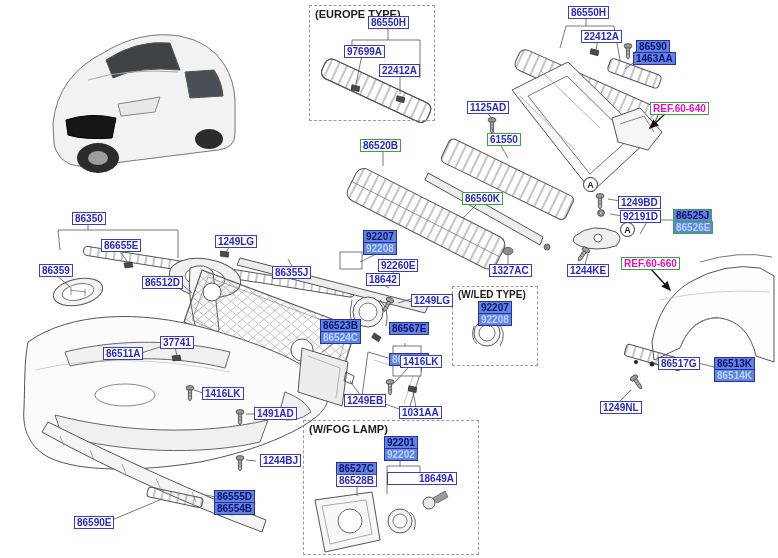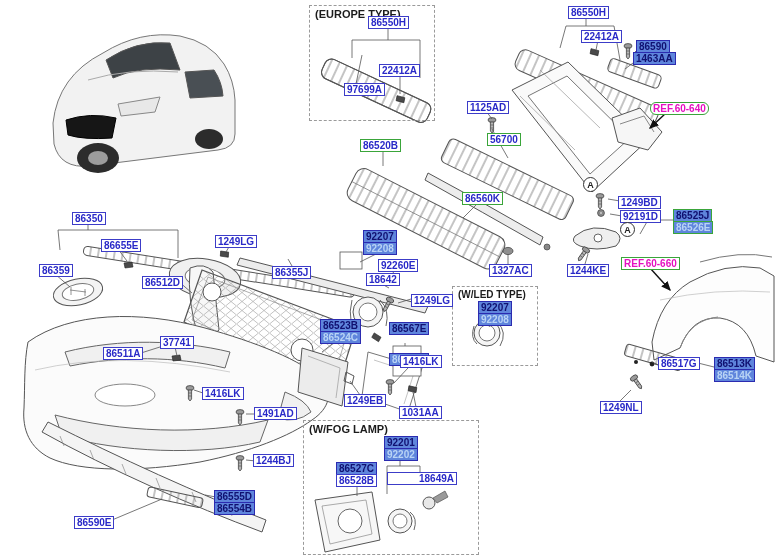--- a/index.html
+++ b/index.html
@@ -258,29 +258,29 @@
   </div>
   <div class="dashed-box" style="left:452px;top:286px;width:84px;height:78px">
     <span class="box-title" style="font-size:10px">(W/LED TYPE)</span>
   </div>
   <div class="dashed-box" style="left:303px;top:420px;width:174px;height:133px">
     <span class="box-title">(W/FOG LAMP)</span>
   </div>
 
   <div id="label-layer">
       <div class="lb " style="left: 368px; top: 16px;">86550H</div>
-      <div class="lb " style="left: 344px; top: 45px; margin-top: 38px;">97699A</div>
+      <div class="lb " style="left: 344px; top: 45px;">97699A</div>
       <div class="lb " style="left: 379px; top: 64px;">22412A</div>
       <div class="lb " style="left: 568px; top: 6px;">86550H</div>
       <div class="lb " style="left: 581px; top: 30px;">22412A</div>
       <div class="lb hl" style="left: 636px; top: 40px;">86590</div>
       <div class="lb hl" style="left: 633px; top: 52px;">1463AA</div>
-      <div class="lb ref" style="left: 650px; top: 102px; border-radius: 6px;">REF.60-640</div>
+      <div class="lb ref" style="left: 650px; top: 102px;">REF.60-640</div>
       <div class="lb " style="left: 467px; top: 101px;">1125AD</div>
-      <div class="lb green" style="left: 487px; top: 133px;">56700</div>
+      <div class="lb green" style="left: 487px; top: 133px;">61550</div>
       <div class="lb green" style="left: 360px; top: 139px;">86520B</div>
       <div class="lb green" style="left: 462px; top: 192px;">86560K</div>
       <div class="lb " style="left: 618px; top: 196px;">1249BD</div>
       <div class="lb " style="left: 620px; top: 210px;">92191D</div>
       <div class="lb hlg" style="left: 673px; top: 209px;">86525J</div>
       <div class="lb hlg2" style="left: 673px; top: 221px;">86526E</div>
       <div class="lb " style="left: 567px; top: 264px;">1244KE</div>
       <div class="lb ref" style="left: 621px; top: 257px;">REF.60-660</div>
       <div class="lb " style="left: 489px; top: 264px;">1327AC</div>
       <div class="lb " style="left: 72px; top: 212px;">86350</div>
@@ -300,21 +300,21 @@
       <div class="lb hl2" style="left: 320px; top: 331px;">86524C</div>
       <div class="lb hl" style="left: 389px; top: 322px; text-align: center;">86567E</div>
       <div class="lb hl2" style="left: 389px; top: 353px;">86568E</div>
       <div class="lb " style="left: 400px; top: 355px;">1416LK</div>
       <div class="lb " style="left: 160px; top: 336px;">37741</div>
       <div class="lb " style="left: 103px; top: 347px;">86511A</div>
       <div class="lb " style="left: 202px; top: 387px;">1416LK</div>
       <div class="lb " style="left: 254px; top: 407px;">1491AD</div>
       <div class="lb " style="left: 344px; top: 394px;">1249EB</div>
       <div class="lb " style="left: 399px; top: 406px;">1031AA</div>
-      <div class="lb " style="left: 253px; top: 454px;">1244BJ</div>
+      <div class="lb " style="left: 260px; top: 454px;">1244BJ</div>
       <div class="lb hl" style="left: 384px; top: 436px;">92201</div>
       <div class="lb hl2" style="left: 384px; top: 448px;">92202</div>
       <div class="lb hl" style="left: 336px; top: 462px;">86527C</div>
       <div class="lb " style="left: 336px; top: 474px;">86528B</div>
       <div class="lb " style="left: 387px; top: 472px; padding-left: 31px;">18649A</div>
       <div class="lb hl" style="left: 214px; top: 490px;">86555D</div>
       <div class="lb hl" style="left: 214px; top: 502px;">86554B</div>
       <div class="lb " style="left: 74px; top: 516px;">86590E</div>
       <div class="lb " style="left: 658px; top: 357px;">86517G</div>
       <div class="lb hl" style="left: 714px; top: 357px;">86513K</div>

